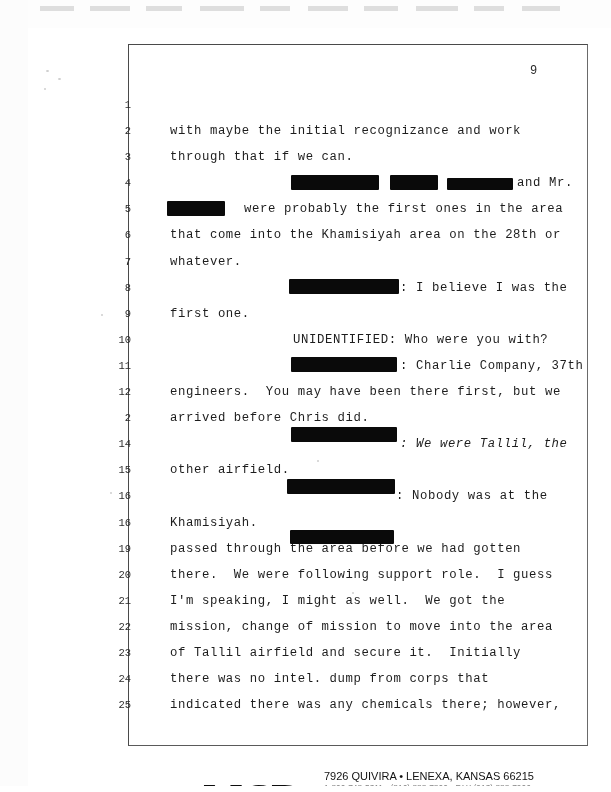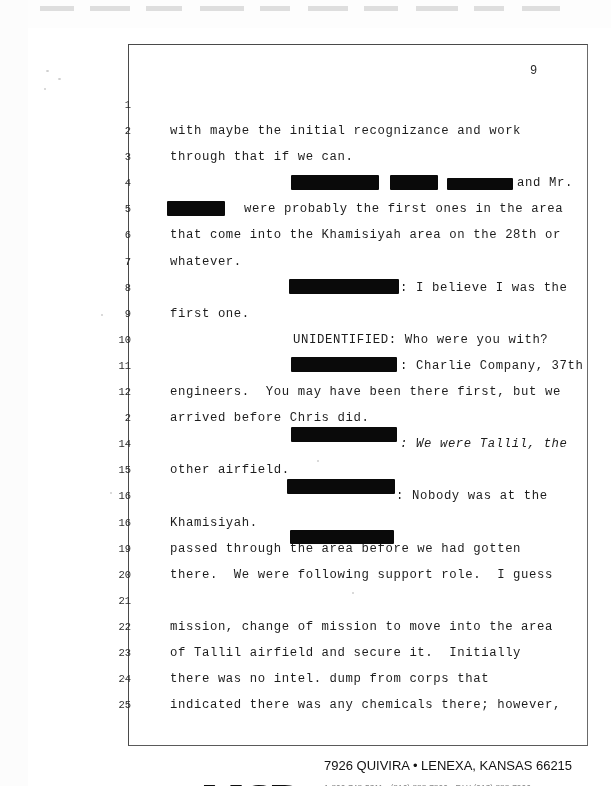--- a/index.html
+++ b/index.html
@@ -149,23 +149,23 @@
     letter-spacing: .4px;
     color: #111;
   }
   .mcr-rule {
     height: 1px;
     background: #111;
     margin: 1px 0;
   }
   #footer-addr {
     position: absolute;
-    left: 196px; top: 16px;
+    left: 196px; top: 28px;
     font-family: "Liberation Sans", sans-serif;
-    font-size: 13px;
+    font-size: 11px;
     color: #121212;
     white-space: nowrap;
   }
   #footer-phone {
     position: absolute;
     left: 196px; top: 41px;
     font-family: "Liberation Sans", sans-serif;
     font-size: 8.4px;
     color: #121212;
     white-space: nowrap;
@@ -275,20 +275,21 @@
     <div class="line">
       <span class="lnum">19</span>
       <span class="ltext">passed through the area before we had gotten</span>
     </div>
     <div class="line">
       <span class="lnum">20</span>
       <span class="ltext">there.  We were following support role.  I guess</span>
     </div>
     <div class="line">
       <span class="lnum">21</span>
+      <span class="ltext">I'm speaking, I might as well.  We got the</span>
     </div>
     <div class="line">
       <span class="lnum">22</span>
       <span class="ltext">mission, change of mission to move into the area</span>
     </div>
     <div class="line">
       <span class="lnum">23</span>
       <span class="ltext">of Tallil airfield and secure it.  Initially</span>
     </div>
     <div class="line">

